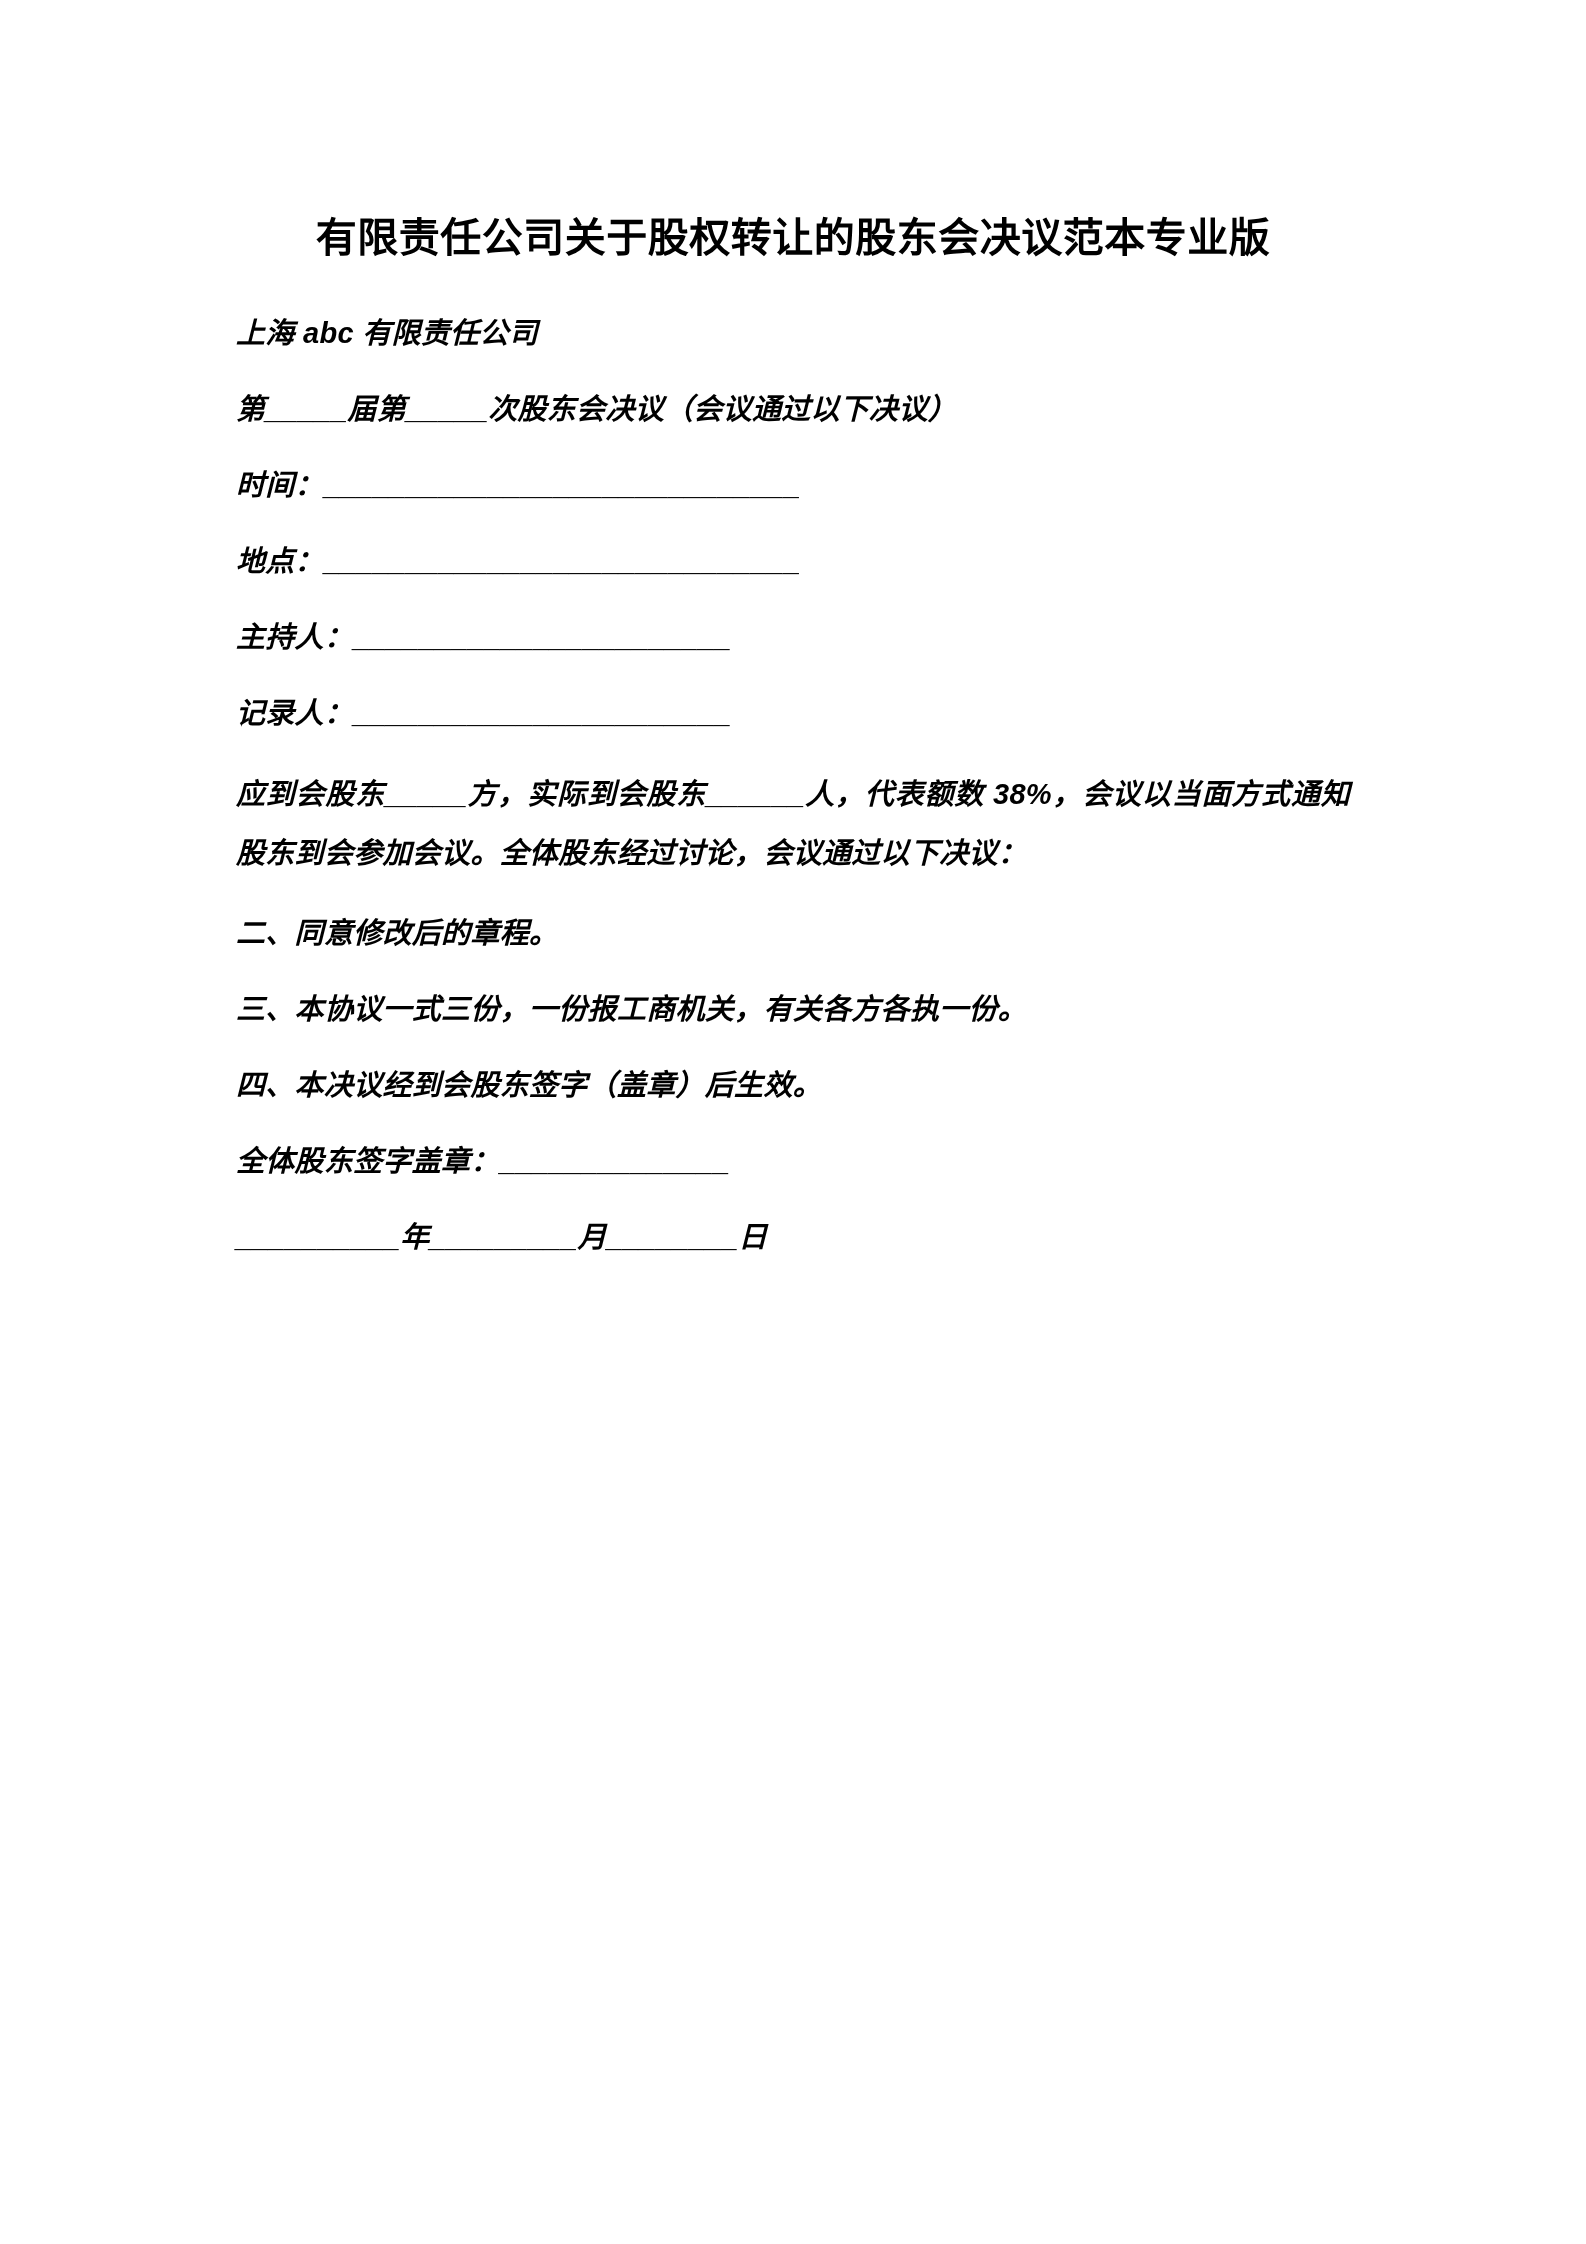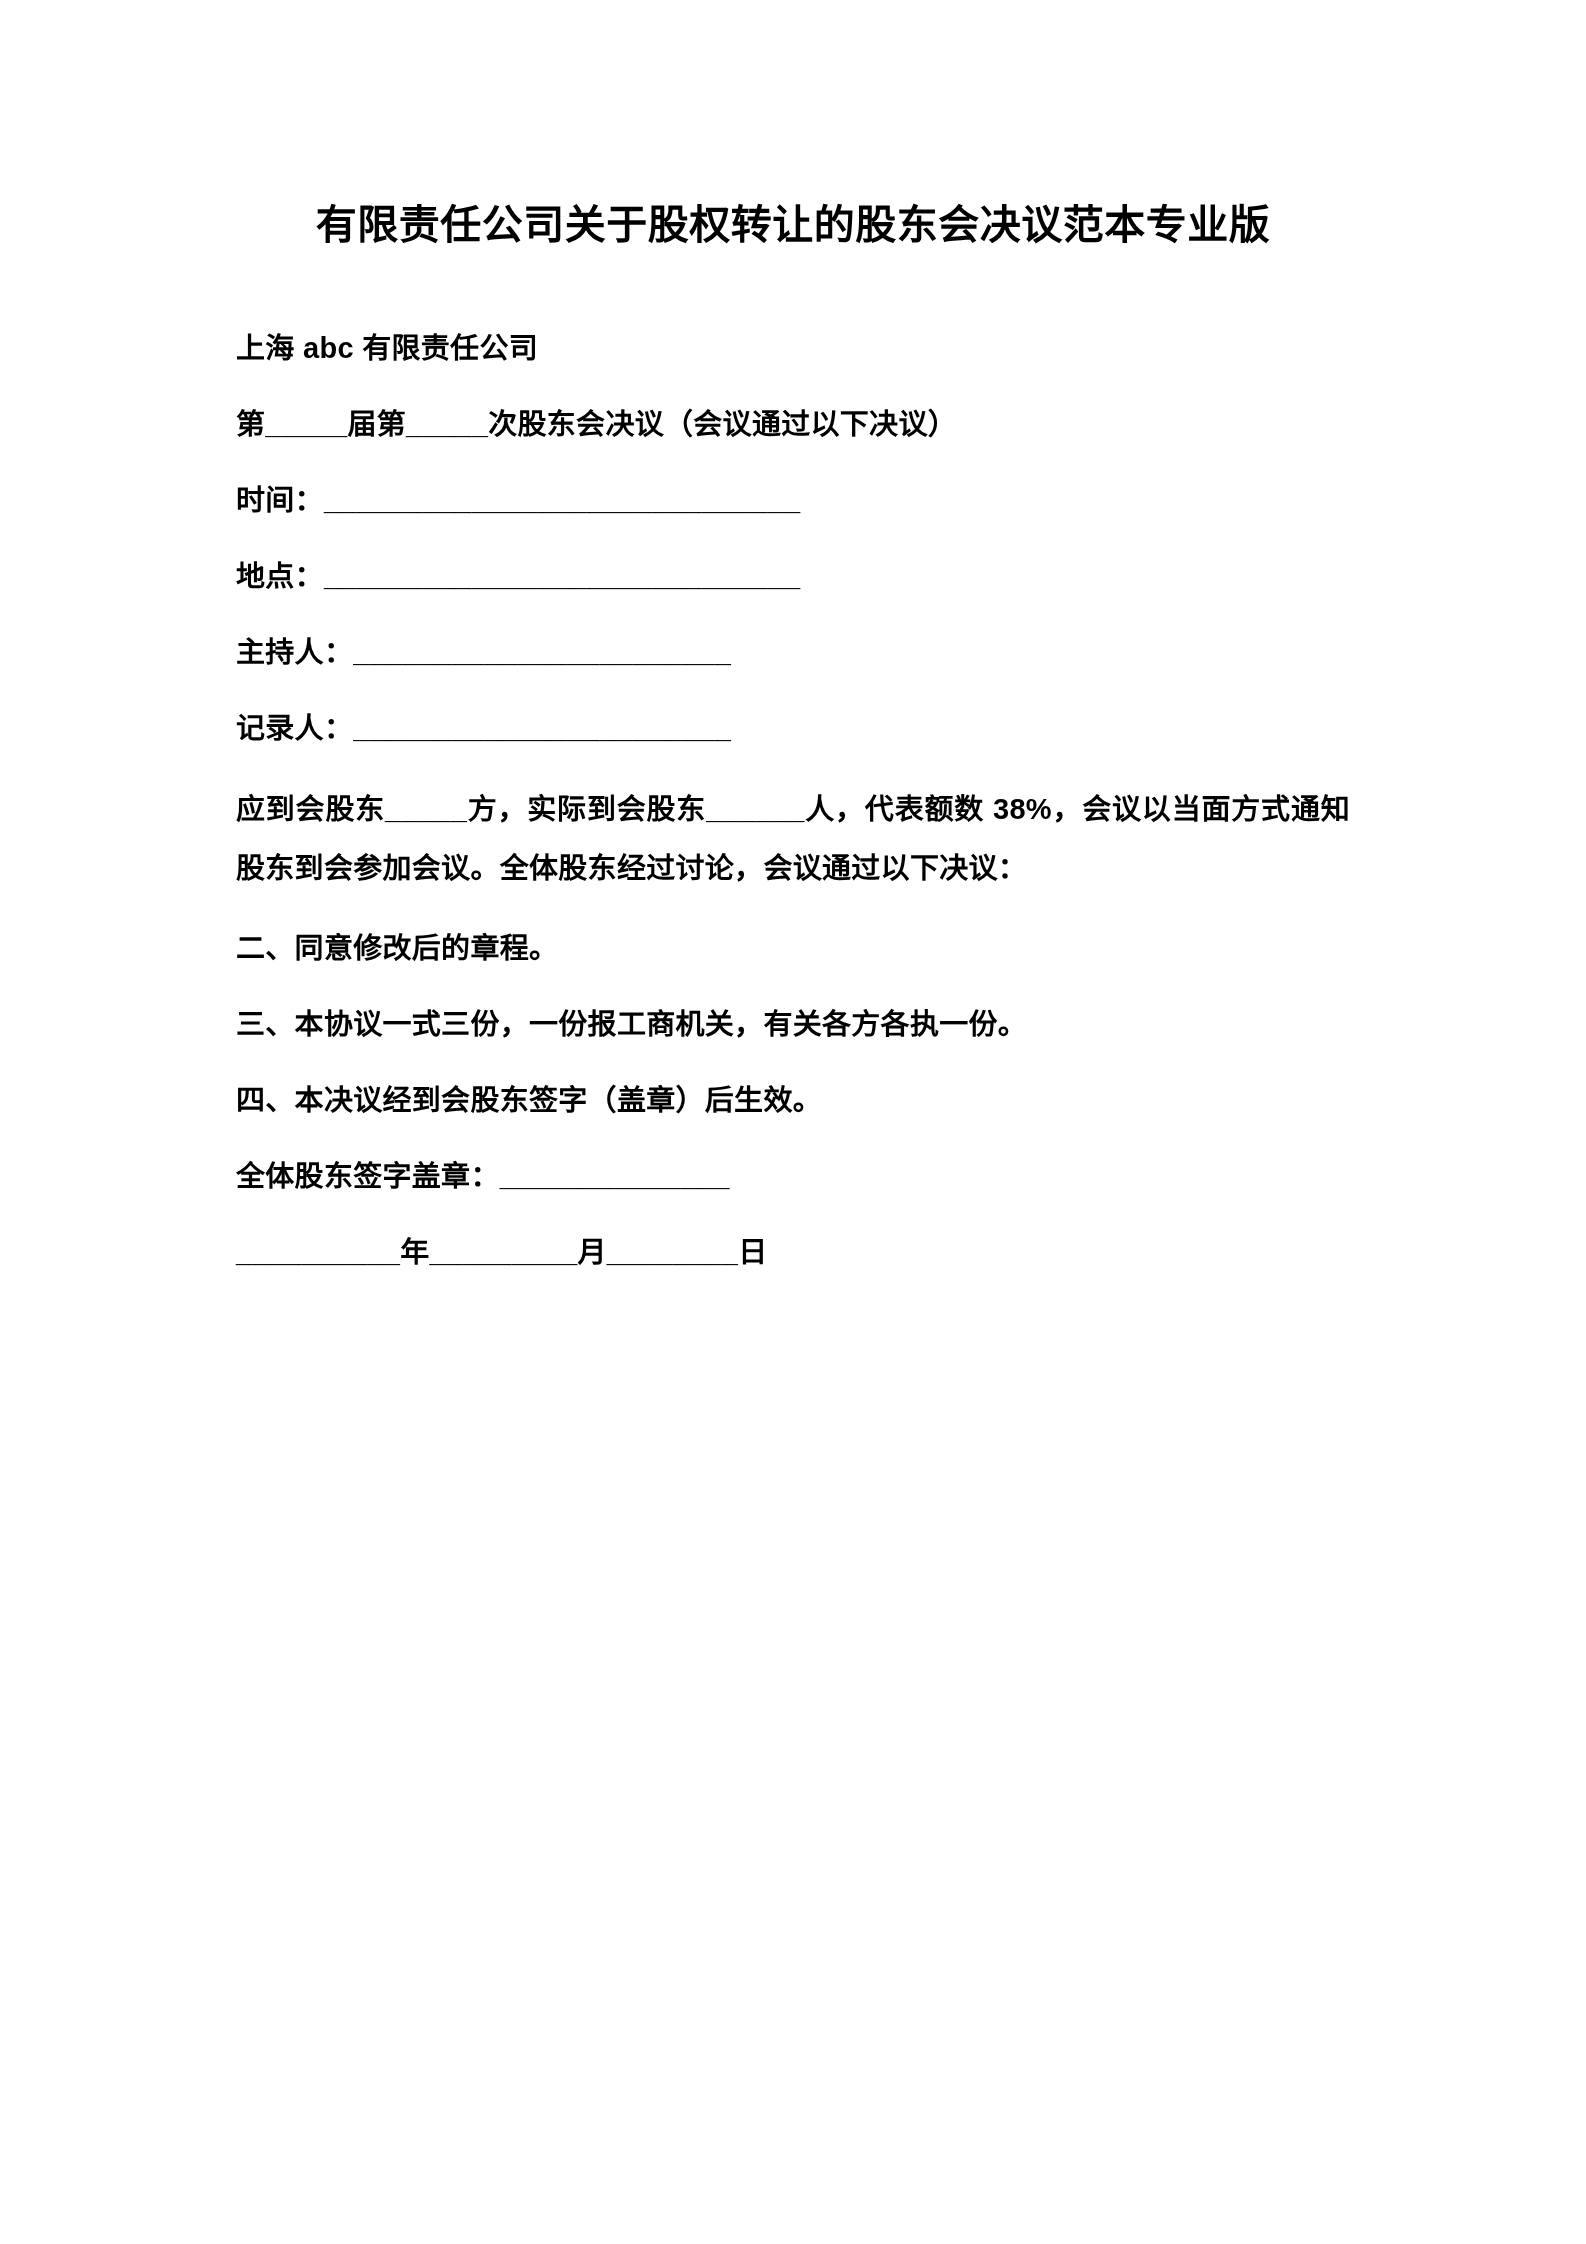--- a/index.html
+++ b/index.html
@@ -14,34 +14,35 @@
     font-family: "Liberation Sans", "DejaVu Sans", sans-serif;
     color: #000000;
     -webkit-font-smoothing: antialiased;
   }
   .page {
     position: relative;
     width: 1586px;
     height: 2244px;
     background: #ffffff;
     box-sizing: border-box;
-    padding: 3px 236px;
+    padding: 16px 236px;
   }
   .doc-title {
     margin: 0;
     padding-top: 196px;
     font-size: 41px;
     font-weight: 700;
     text-align: center;
     letter-spacing: 0.5px;
     line-height: 1.3;
     color: #000;
   }
   .body-block {
-    margin-top: 72px;
+    margin-top: 44px;
+    font-style: italic;
   }
   .para {
     font-size: 29px;
     font-weight: 700;
     line-height: 1.72;
     color: #000;
     margin: 0 0 26px 0;
     letter-spacing: 0.3px;
     text-align: justify;
   }

